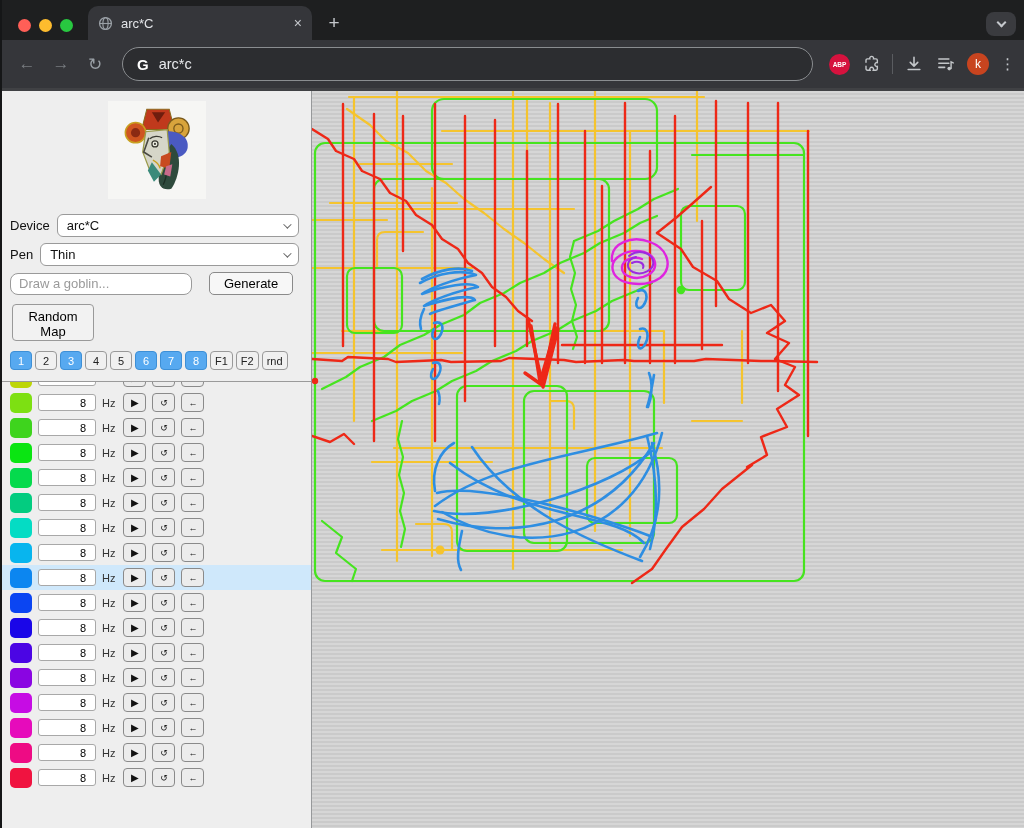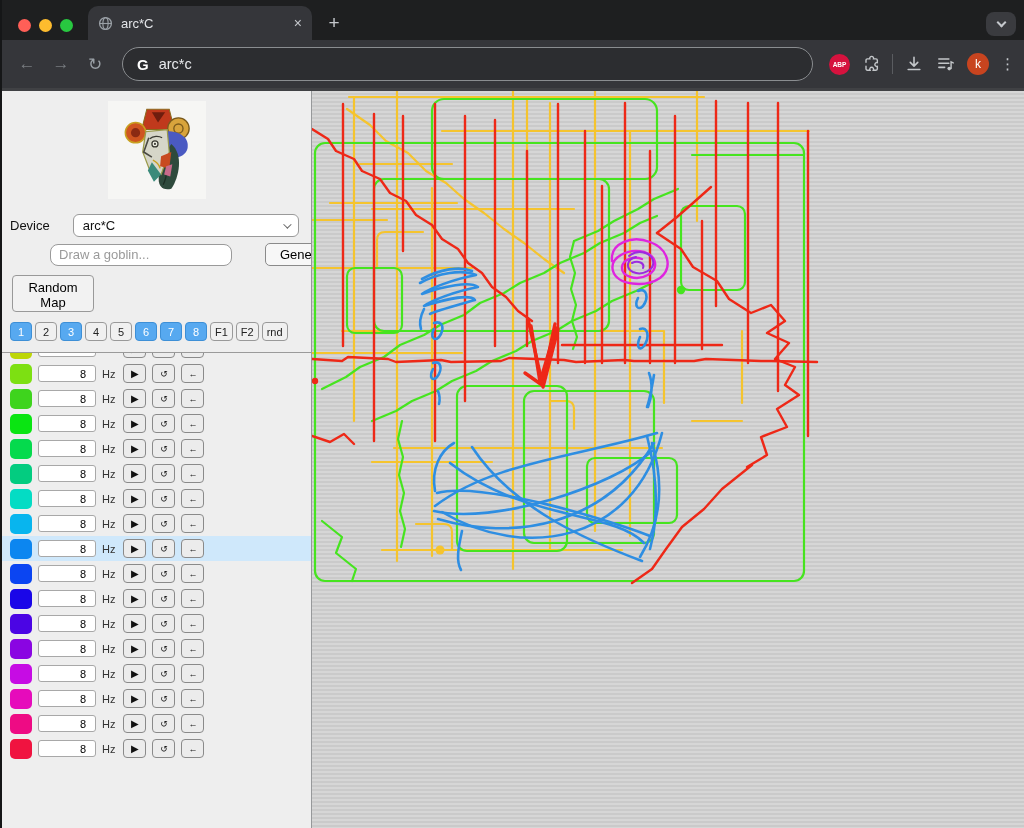--- a/index.html
+++ b/index.html
@@ -40,33 +40,33 @@
   .avatar { width:22px; height:22px; border-radius:50%; background:#c8441f; color:#fff;
     font-size:12px; display:flex; align-items:center; justify-content:center; }
   .kebab { color:#c5c8cc; font-size:15px; letter-spacing:0; width:12px; text-align:center; }
   .icon-svg { display:block; }
 
   
   .content { flex:1; display:flex; border-top:3px solid #404144; height:740px; }
   .sidebar { width:310px; background:#eeeeee; border-right:1px solid #96989a; color:#111;
     font-size:13px; display:flex; flex-direction:column; padding-top:8px; overflow:hidden; }
   .art-preview { width:98px; height:98px; margin:2px auto 12px; background:#f6f6f4; }
-  .ctl-row { display:flex; align-items:center; margin:3px 12px 3px 8px; gap:23px; }
+  .ctl-row { display:flex; align-items:center; margin:3px 12px 3px 8px; gap:7px; }
   .ctl-label { white-space:nowrap; }
   .select { flex:1; height:23px; background:#fff; border:1px solid #9a9a9a; border-radius:6px;
     display:flex; align-items:center; padding:0 9px; font-size:13px; }
   .select .sel-chev { margin-left:auto; width:6px; height:6px; border-right:1.6px solid #666;
     border-bottom:1.6px solid #666; transform:rotate(45deg) translateY(-2px); }
   .slider { flex:1; height:5px; background:#3f4040; border-radius:3px; position:relative; margin:0 4px; }
   .slider-fill { position:absolute; left:0; top:0; bottom:0; background:#2e9df5; border-radius:3px; }
   .slider-thumb { position:absolute; top:50%; width:15px; height:15px; border-radius:50%;
     background:#2e9df5; transform:translate(-7px,-7.5px); }
   .detail-val { font-size:12px; white-space:nowrap; width:46px; text-align:right; }
   .ti { height:22px; background:#fff; border:1px solid #9a9a9a; border-radius:8px; padding:0 8px;
-    font-size:13px; font-family:"Liberation Sans",sans-serif; color:#222; outline:none;margin-left:40px; }
+    font-size:13px; font-family:"Liberation Sans",sans-serif; color:#222; outline:none; }
   .ti::placeholder { color:#9a9a9a; }
   .prompt-input { width:182px; }
   .api-input { flex:1; }
   .gen-btn { height:23px; padding:0 14px; background:#f7f7f7; border:1px solid #8a8a8a;
     border-radius:5px; font-size:13px; margin-left:10px; }
   .run-dot { width:14px; height:14px; border-radius:50%; background:#1c1c1c; margin-left:10px; }
   .randmap { width:82px; height:37px; margin:6px 0 4px 10px; background:#f2f2f2; border:1px solid #999;
     border-radius:4px; font-size:13px; line-height:15px; text-align:center; padding-top:3px; }
   .mode-row { display:flex; gap:3px; margin:6px 6px 4px 8px; }
   .mode-btn { min-width:22px; height:19px; padding:0 4px; border-radius:4px; border:1px solid #999;
@@ -177,20 +177,27 @@
       </svg>
 
       <div class="ctl-row">
         <span class="ctl-label">Device</span>
         <div class="select">
           <span>arc*C</span>
           <span class="sel-chev"></span>
         </div>
       </div>
 
+      <div class="ctl-row">
+        <span class="ctl-label">Pen</span>
+        <div class="select">
+          <span>Thin</span>
+          <span class="sel-chev"></span>
+        </div>
+      </div>
 
 
       <div class="ctl-row">
         <input class="ti prompt-input" placeholder="Draw a goblin..." style="">
         <button class="gen-btn">Generate</button>
         <div class="run-dot"></div>
       </div>
 
 
       <button class="randmap">

